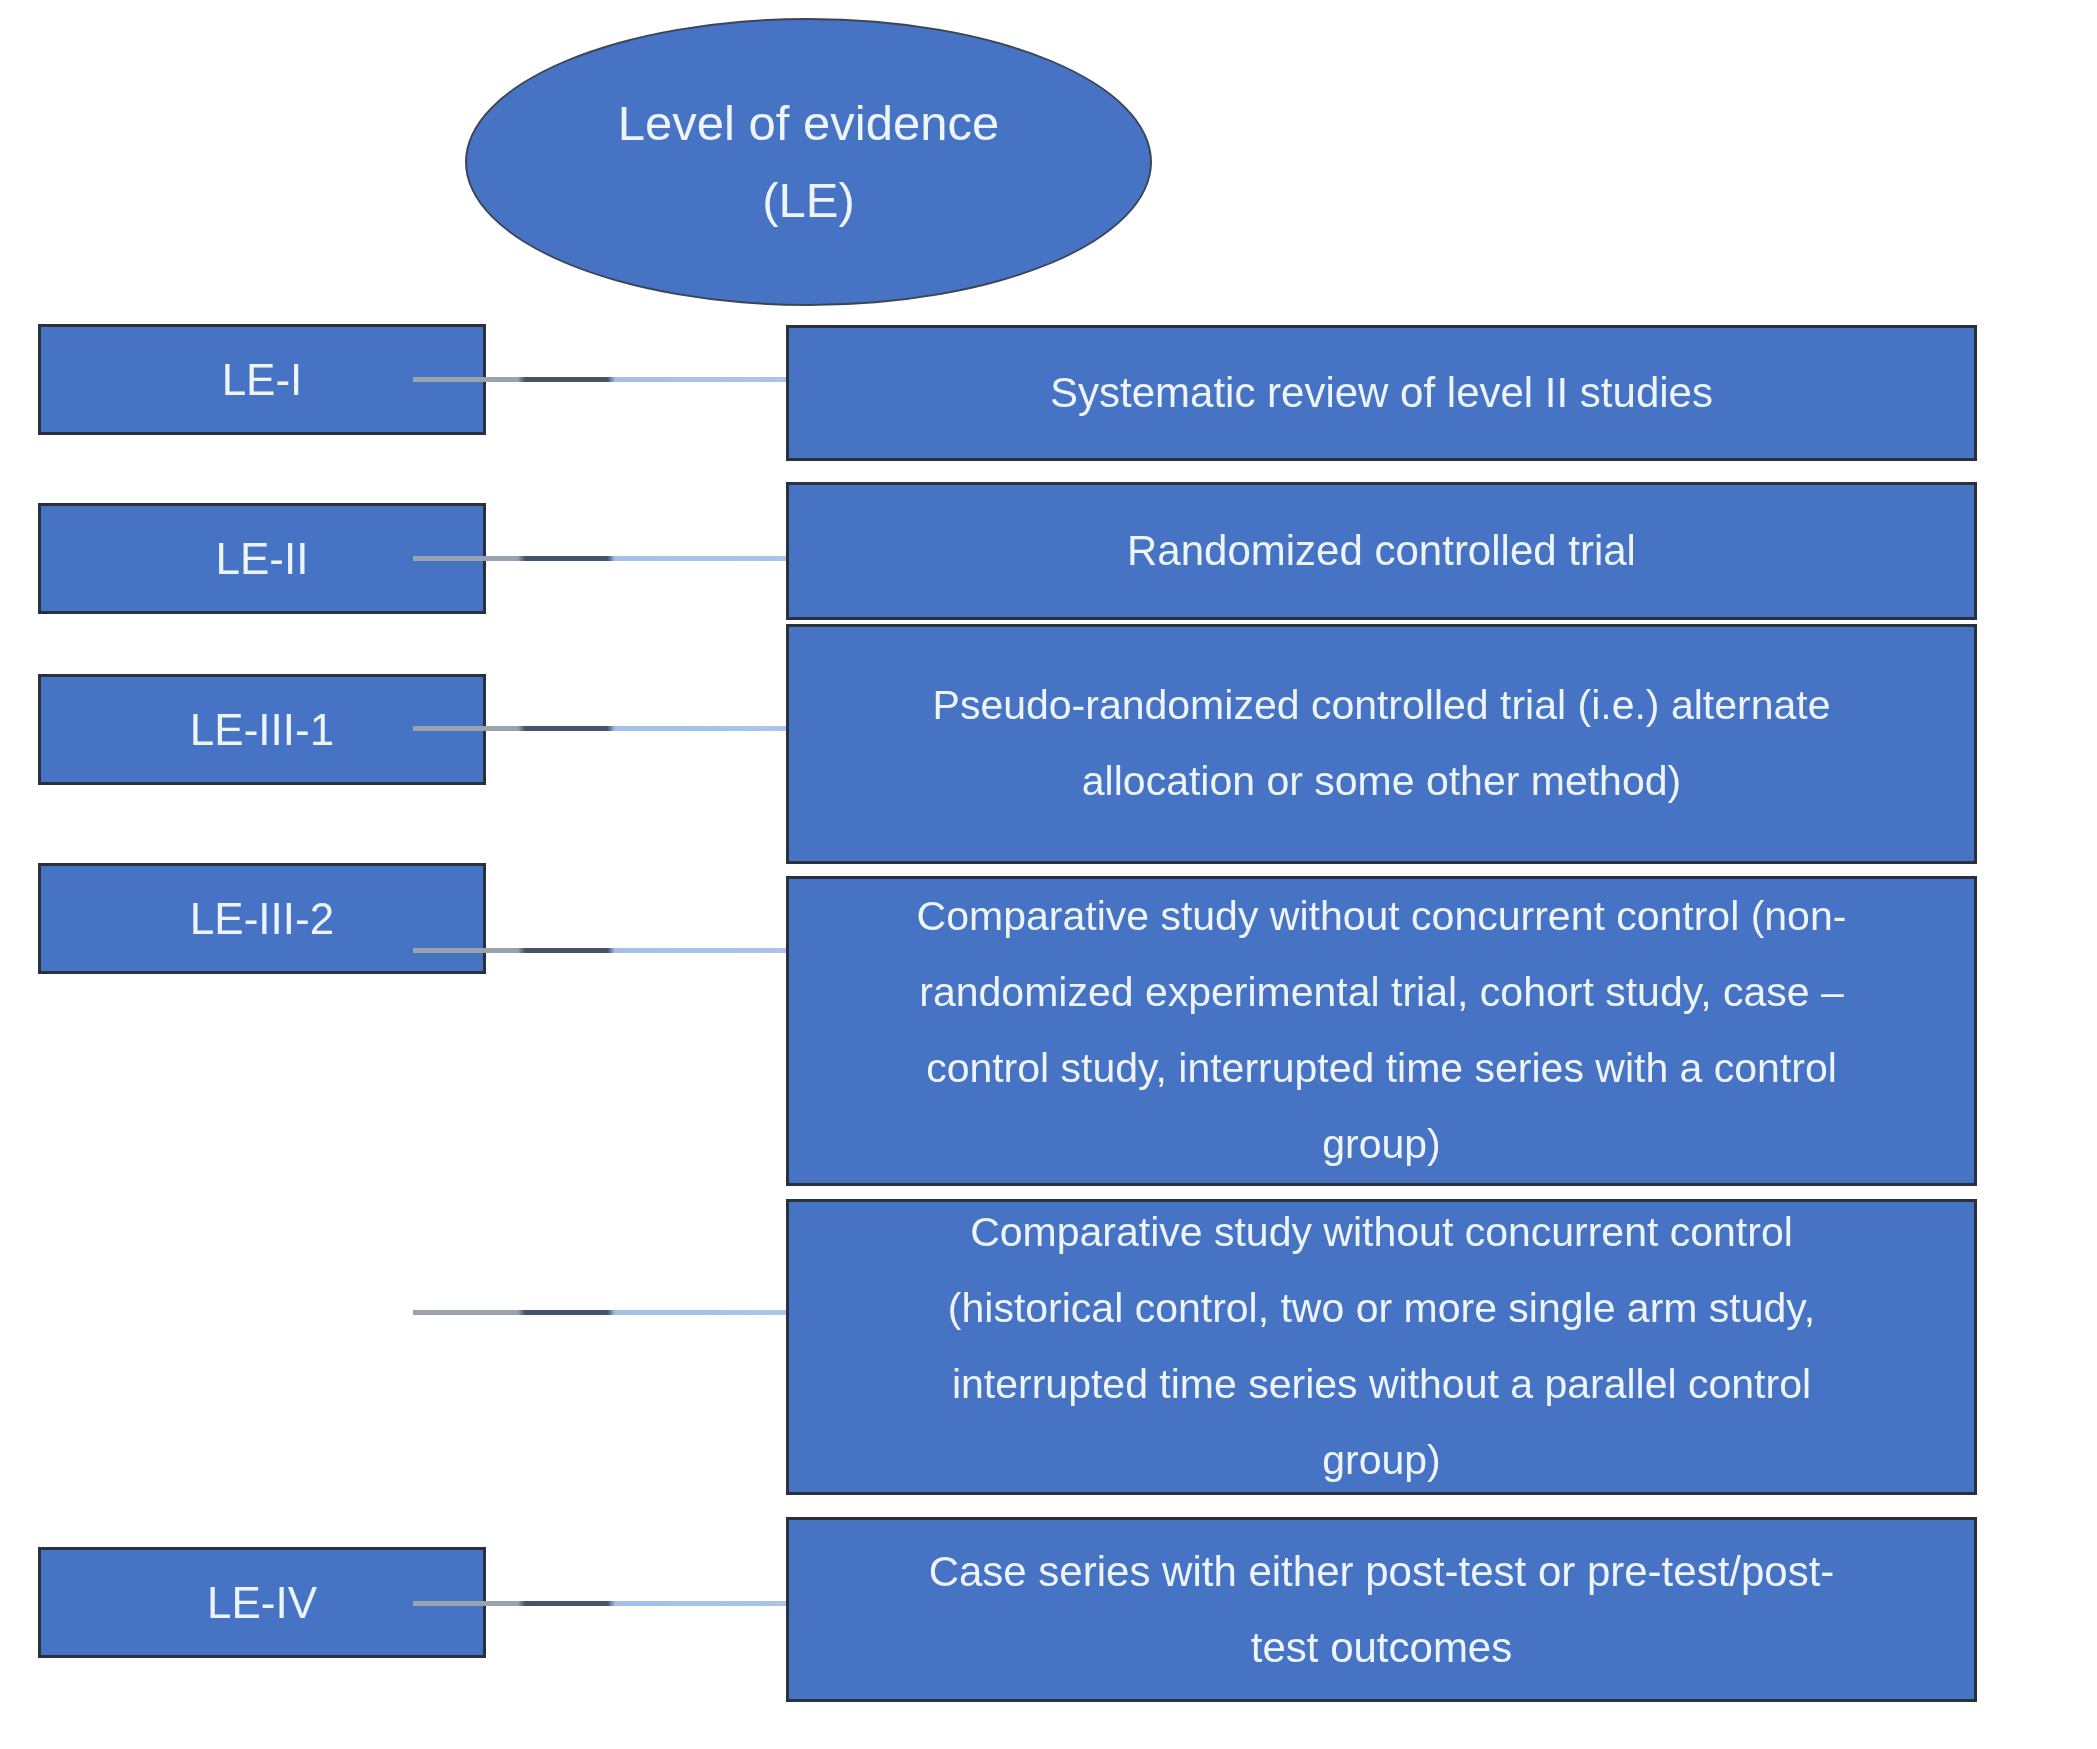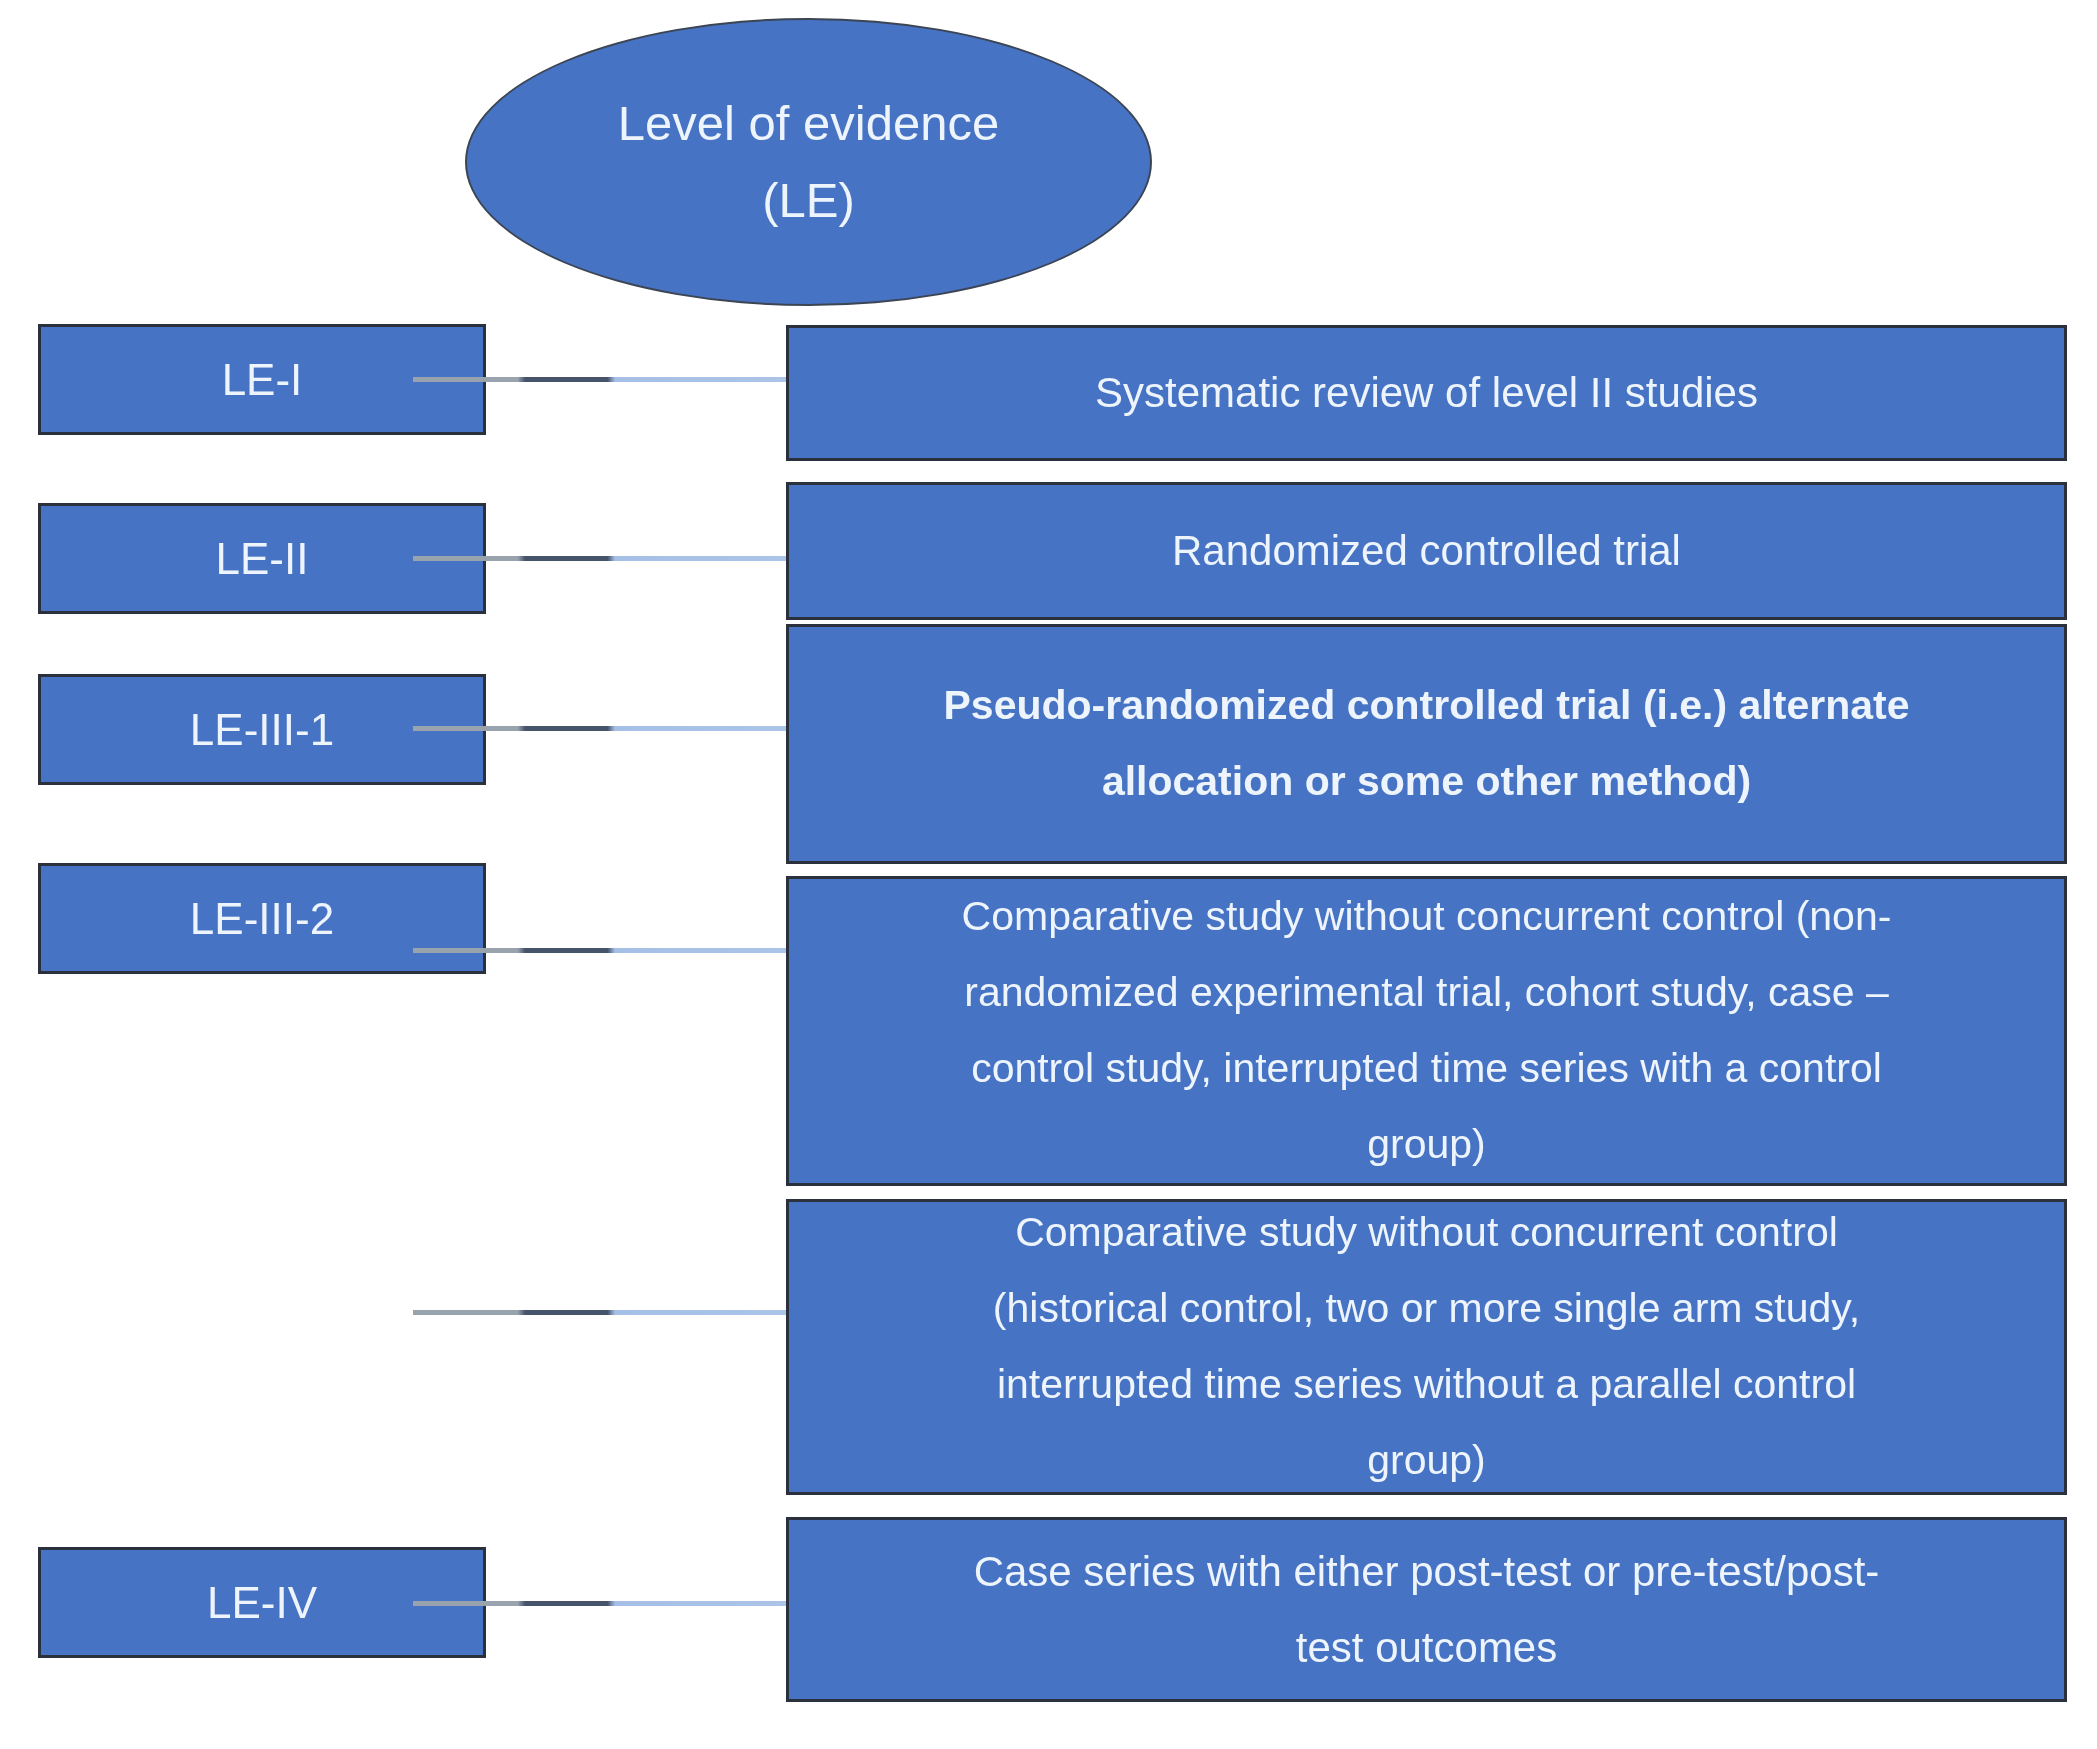--- a/index.html
+++ b/index.html
@@ -48,35 +48,35 @@
   .lbox.r1 { top: 324px; }
   .lbox.r2 { top: 503px; }
   .lbox.r3 { top: 674px; }
   .lbox.r4 { top: 863px; }
   .lbox.r5 { top: 1257px; }
   .lbox.r6 { top: 1547px; }
 
   .rbox {
     position: absolute;
     left: 786px;
-    width: 1281px;
+    width: 1191px;
     background: #4673c4;
     border: 3px solid #2b313c;
     box-sizing: border-box;
     display: flex; align-items: center; justify-content: center;
     color: #edf4fc;
     font-size: 41px;
     line-height: 1.85;
     text-align: center;
     white-space: pre-line;
     padding: 4px 15px;
   }
   .rbox.r1 { top: 325px;  height: 136px; font-size: 42px; }
   .rbox.r2 { top: 482px;  height: 138px; font-size: 42px; }
-  .rbox.r3 { top: 624px;  height: 240px; font-weight: bold; }
+  .rbox.r3 { top: 624px;  height: 240px; }
   .rbox.r4 { top: 876px; height: 310px; }
   .rbox.r5 { top: 1199px; height: 296px; }
   .rbox.r6 { top: 1517px; height: 185px; font-size: 42px; line-height: 1.8; }
 
   .connector {
     position: absolute;
     left: 413px;
     width: 374px; height: 4.5px;
     background: linear-gradient(90deg,
       #99a3ae 0%, #99a3ae 28%,

